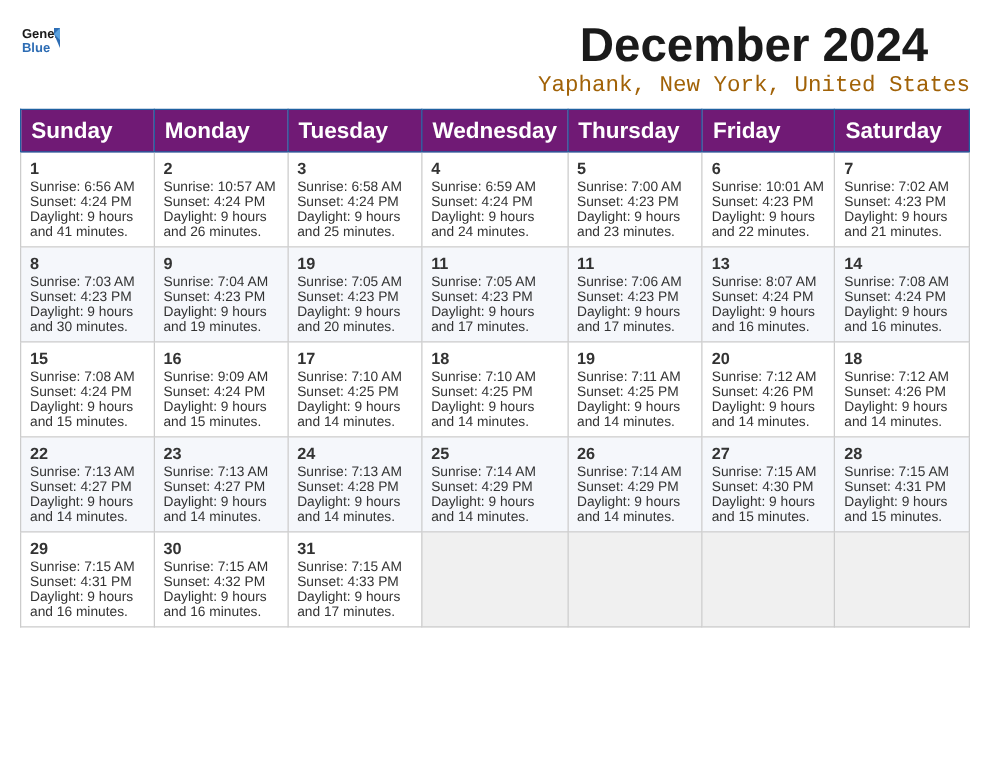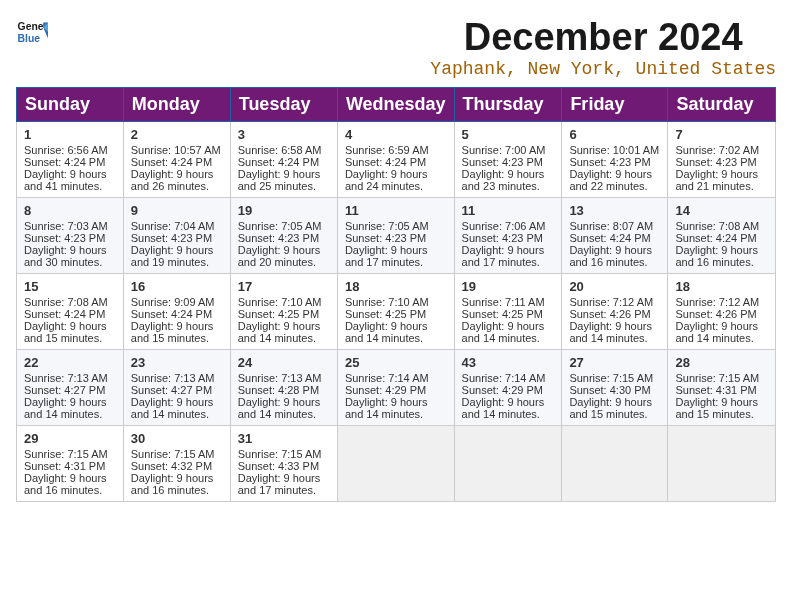--- a/index.html
+++ b/index.html
@@ -258,21 +258,21 @@
         <span>Sunset: 4:28 PM</span><br>
         <span>Daylight: 9 hours and 14 minutes.</span>
       </td>
         <td>
         <span class="day-number">25</span>
         <span>Sunrise: 7:14 AM</span><br>
         <span>Sunset: 4:29 PM</span><br>
         <span>Daylight: 9 hours and 14 minutes.</span>
       </td>
         <td>
-        <span class="day-number">43</span>
+        <span class="day-number">26</span>
         <span>Sunrise: 7:14 AM</span><br>
         <span>Sunset: 4:29 PM</span><br>
         <span>Daylight: 9 hours and 14 minutes.</span>
       </td>
         <td>
         <span class="day-number">27</span>
         <span>Sunrise: 7:15 AM</span><br>
         <span>Sunset: 4:30 PM</span><br>
         <span>Daylight: 9 hours and 15 minutes.</span>
       </td>

